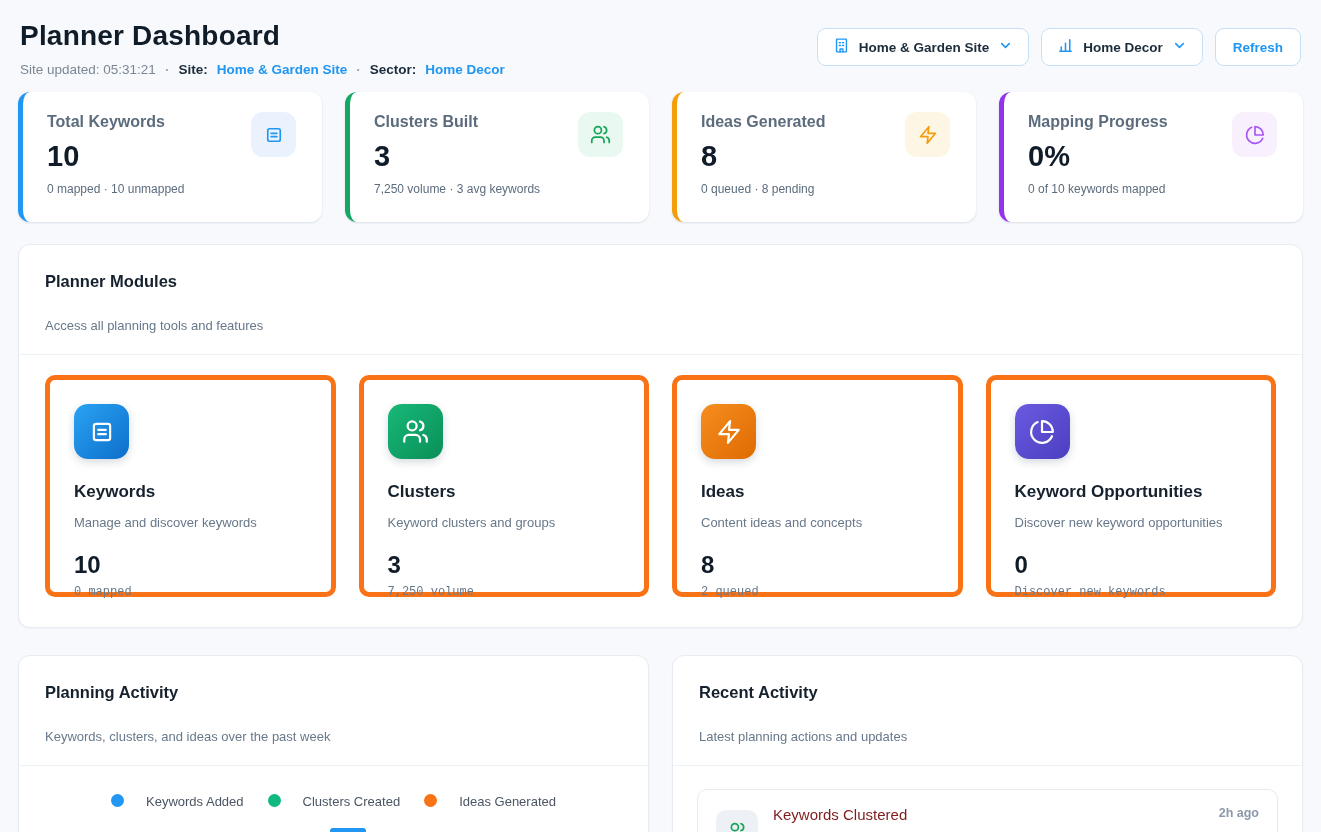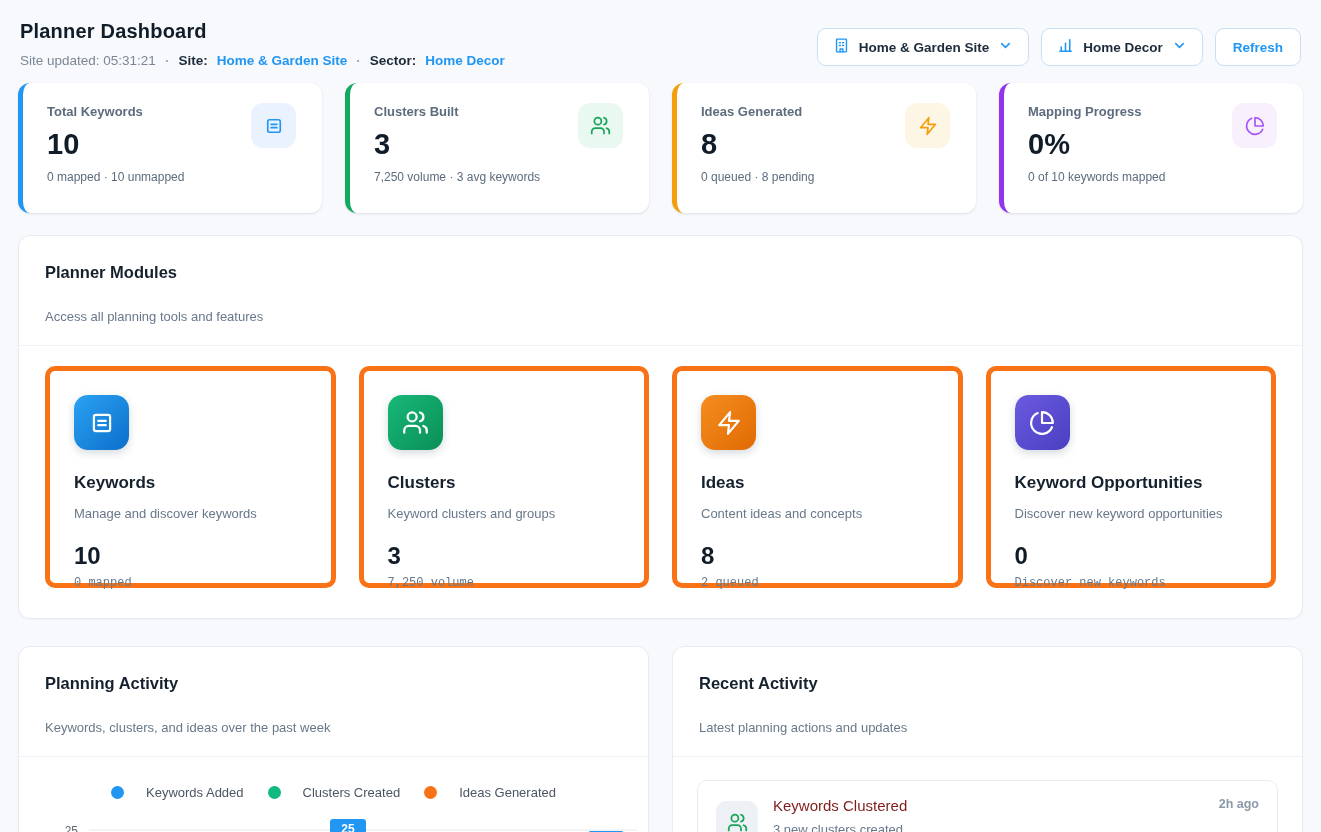--- a/index.html
+++ b/index.html
@@ -6,42 +6,42 @@
   html,body { width:1321px; height:832px; overflow:hidden; }
   body {
     background:#f7f9fc;
     font-family:"Liberation Sans", sans-serif;
     color:#16212e;
   }
   .page { padding:20px 18px 0; }
 
   
   .header { display:flex; justify-content:space-between; align-items:flex-start; padding:0 2px; }
-  .page-title { font-size:20px; font-weight:800; color:#111c29; letter-spacing:.2px; }
+  .page-title { font-size:28px; font-weight:800; color:#111c29; letter-spacing:.2px; }
   .meta { display:flex; align-items:center; gap:9px; margin-top:10px; font-size:13.5px; color:#7b8794; }
   .meta .dot { color:#9aa7b4; font-weight:700; }
   .meta .k { color:#1d2a38; font-weight:700; }
   .meta .v { color:#2196f3; font-weight:700; cursor:pointer; }
   .header-actions { display:flex; gap:12px; margin-top:8px; }
   .hbtn {
     display:flex; align-items:center; gap:9px; height:38px; padding:0 15px;
     background:#fff; border:1.5px solid #c8e0f7; border-radius:9px;
     font-size:13.5px; font-weight:700; color:#1c2b3a; cursor:pointer;
   }
   .hbtn svg { color:#2196f3; }
   .hbtn.refresh { color:#2196f3; padding:0 17px; }
 
   
   .stats { display:grid; grid-template-columns:repeat(4,1fr); gap:23px; margin-top:15px; }
   .stat-card {
     position:relative; background:#fff; border-radius:12px; height:130px;
     padding:21px 24px; border-left:5px solid #2196f3;
     box-shadow:0 1px 3px rgba(18,43,70,.07), 0 1px 2px rgba(18,43,70,.05);
   }
-  .stat-label { font-size:13px; color:#5c6c7d; font-weight:600; }
+  .stat-label { font-size:16px; color:#5c6c7d; font-weight:600; }
   .stat-value { font-size:29px; font-weight:800; color:#111c29; margin-top:9px; }
   .stat-sub { font-size:12px; color:#5c6c7d; margin-top:9px; }
   .stat-icon { position:absolute; top:20px; right:26px; width:45px; height:45px;
     border-radius:12px; display:flex; align-items:center; justify-content:center; }
 
   
   .panel {
     background:#fff; border:1px solid #e7ecf2; border-radius:12px;
     box-shadow:0 1px 2px rgba(18,43,70,.04);
   }
@@ -64,21 +64,21 @@
   .module-desc { font-size:13px; color:#68788a; margin-top:13px; }
   .module-value { font-size:24px; font-weight:800; margin-top:21px; color:#111c29; }
   .module-sub { font-size:12px; color:#68788a; margin-top:6px;font-family:Liberation Mono, monospace; }
 
   
   .bottom { display:grid; grid-template-columns:1fr 1fr; gap:23px; margin-top:27px; }
   .bottom .panel { height:400px; overflow:hidden; }
 
   .chart-area { padding-top:28px; }
   .legend { display:flex; justify-content:center; align-items:center; gap:24px; }
-  .legend-item { display:flex; align-items:center; gap:22px; cursor:pointer; }
+  .legend-item { display:flex; align-items:flex-start; gap:22px; cursor:pointer; }
   .legend-dot { width:13px; height:13px; border-radius:50%; }
   .legend-label { font-size:13px; color:#4b5563; }
   .chart-svg { display:block; margin-top:8px; }
   .tick-text { font-size:12px; fill:#5b6470; }
   .badge-text { font-size:12px; font-weight:700; fill:#ffffff; }
 
   .activity-list { padding:23px 24px; }
   .activity-item { border:1px solid #e6ebf1; border-radius:10px; padding:16px 18px; display:flex; gap:15px; align-items:flex-start; background:#fff; }
   .activity-icon { width:42px; height:42px; flex:0 0 42px; background:#edf0f5; border-radius:10px;
     display:flex; align-items:center; justify-content:center; color:#18a558; margin-top:4px; }

